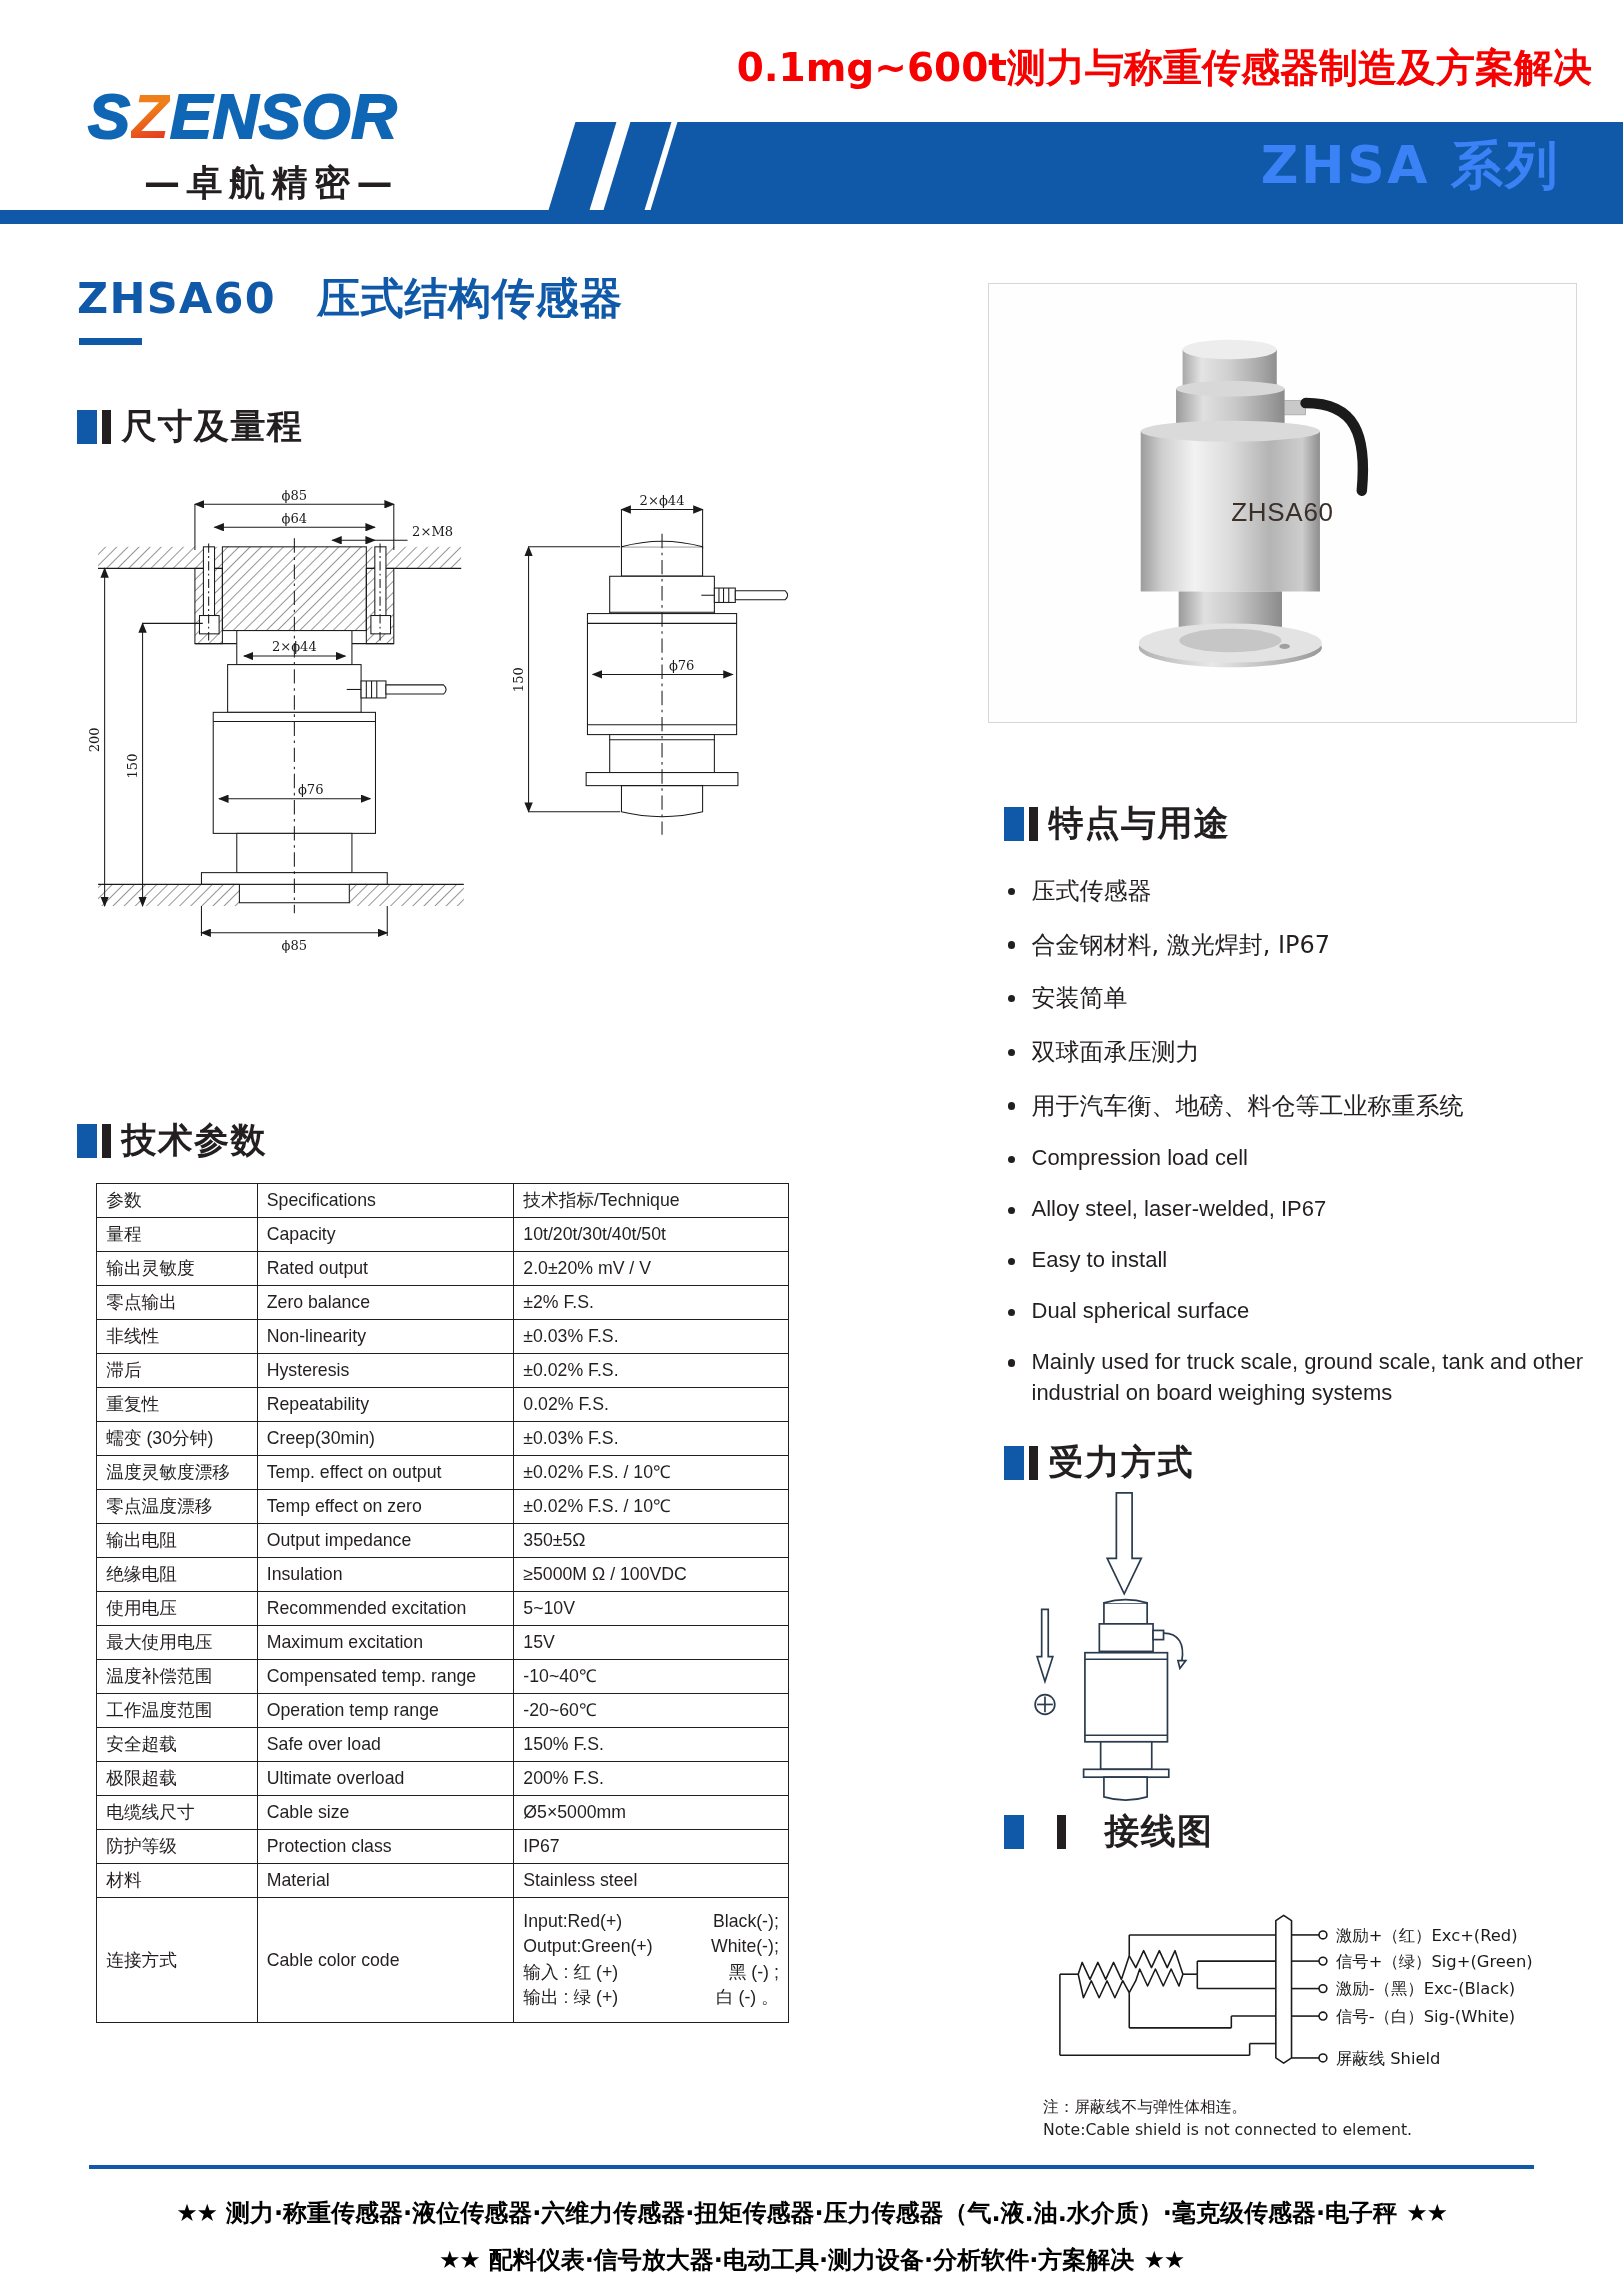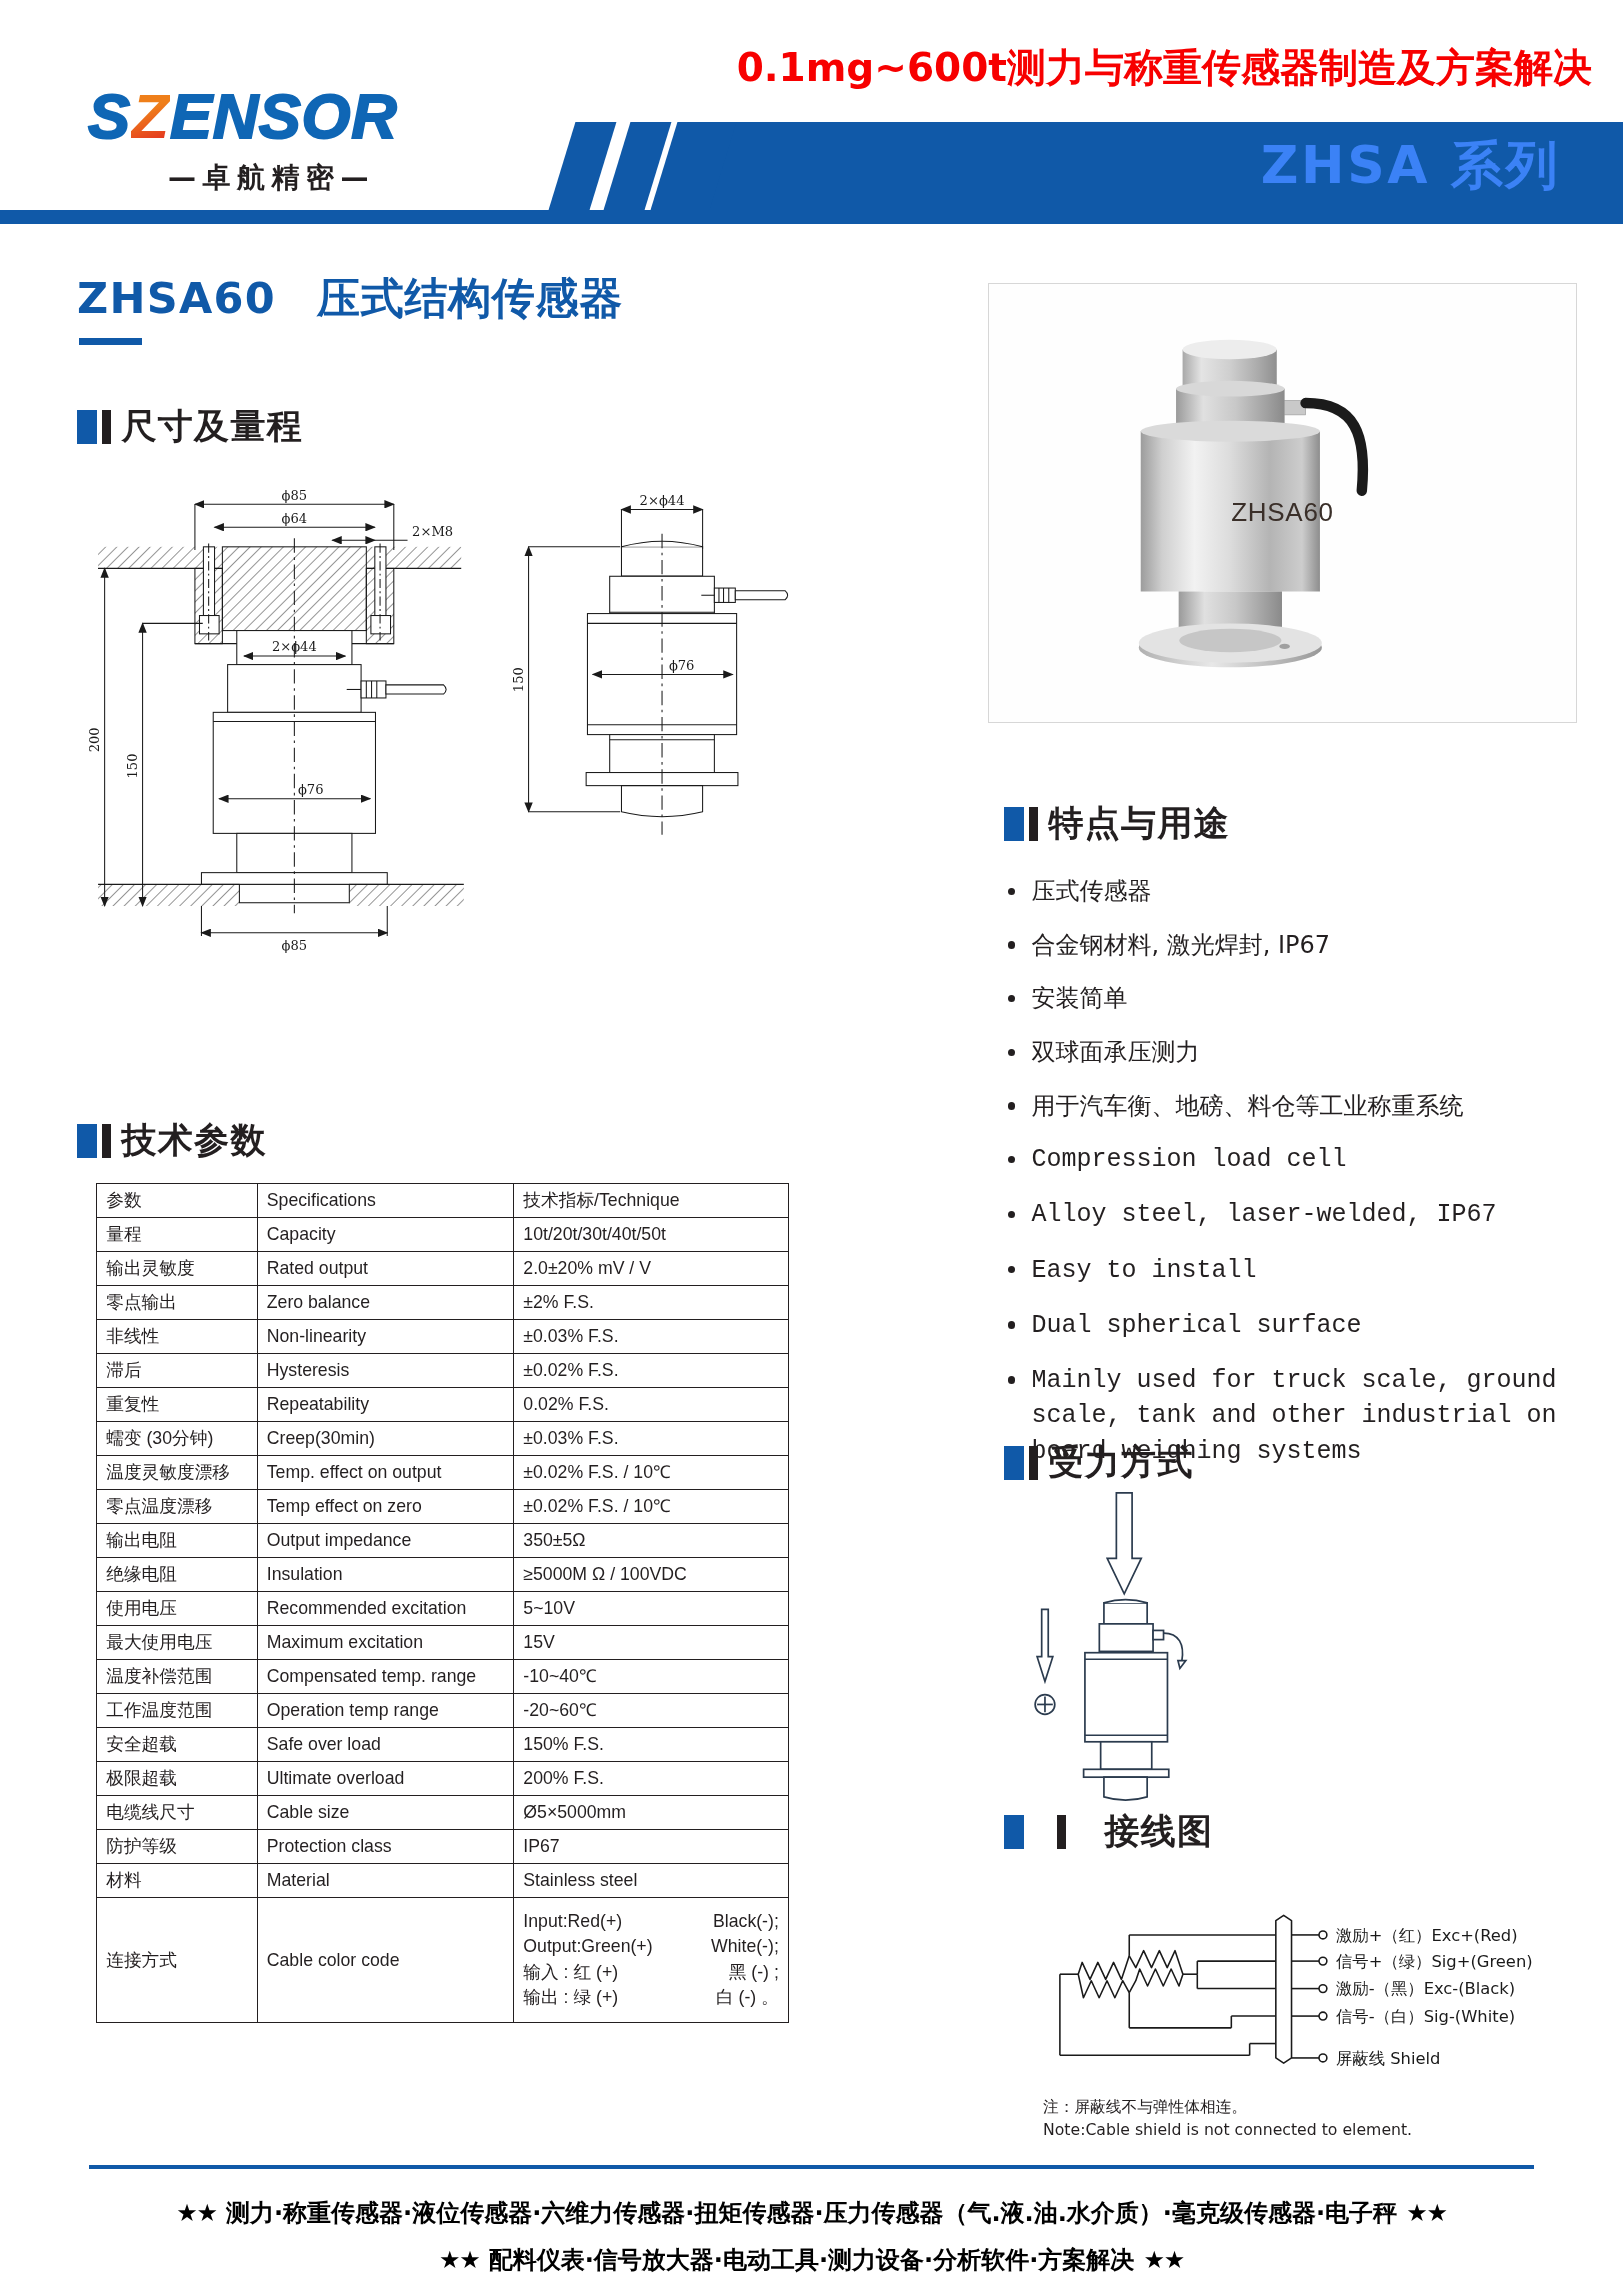--- a/index.html
+++ b/index.html
@@ -21,21 +21,21 @@
     font-size: 63px; letter-spacing: 0.7px; line-height: 1;
     white-space: nowrap;
   }
   .logo-mark .c-blue  { color: #0f66b5; -webkit-text-stroke: 2px #0f66b5; }
   .logo-mark .c-z {
     background: linear-gradient(160deg,#ef7f1a 0%, #ef7f1a 40%, #e01b22 100%);
     -webkit-background-clip: text; background-clip: text;
     color: transparent;
   }
   .logo-sub {
-    margin-top: 10.5px; font-size: 28px; font-weight: 700;
+    margin-top: 10.5px; font-size: 36px; font-weight: 700;
     letter-spacing: 6.5px; color: #231f20;
     font-family: "DejaVu Sans", sans-serif;
     text-align: center; width: 367px;
   }
 
   .tagline {
     position: absolute; right: 31px; top: 41px;
     font-size: 39px; font-weight: 700; color: #f70000;
     letter-spacing: 0px; white-space: nowrap;
     font-family: "DejaVu Sans", sans-serif;
@@ -113,21 +113,21 @@
   .feat-list { position: absolute; left: 1004px; top: 874px; width: 602px; }
   .feat-item {
     position: relative; padding-left: 27.5px; margin-bottom: 19.6px;
     font-size: 24px; line-height: 1.42; color: #231f20;
     font-family: "DejaVu Sans", sans-serif;
   }
   .feat-item::before {
     content: ""; position: absolute; left: 3.9px; top: 13.7px;
     width: 7.2px; height: 7.2px; border-radius: 50%; background: #231f20;
   }
-  .feat-item.en { font-family: Liberation Mono, monospace; font-size: 25px; }
+  .feat-item.en { font-family: Liberation Sans, sans-serif; font-size: 22px; }
 
   
   .wire-area { position: absolute; left: 1001px; top: 1864px; width: 602px; height: 223px; }
   .wire-note {
     position: absolute; left: 1043px; top: 2096px;
     font-size: 15.7px; line-height: 1.45; color: #231f20;
     font-family: "DejaVu Sans", sans-serif;
   }
 
   

